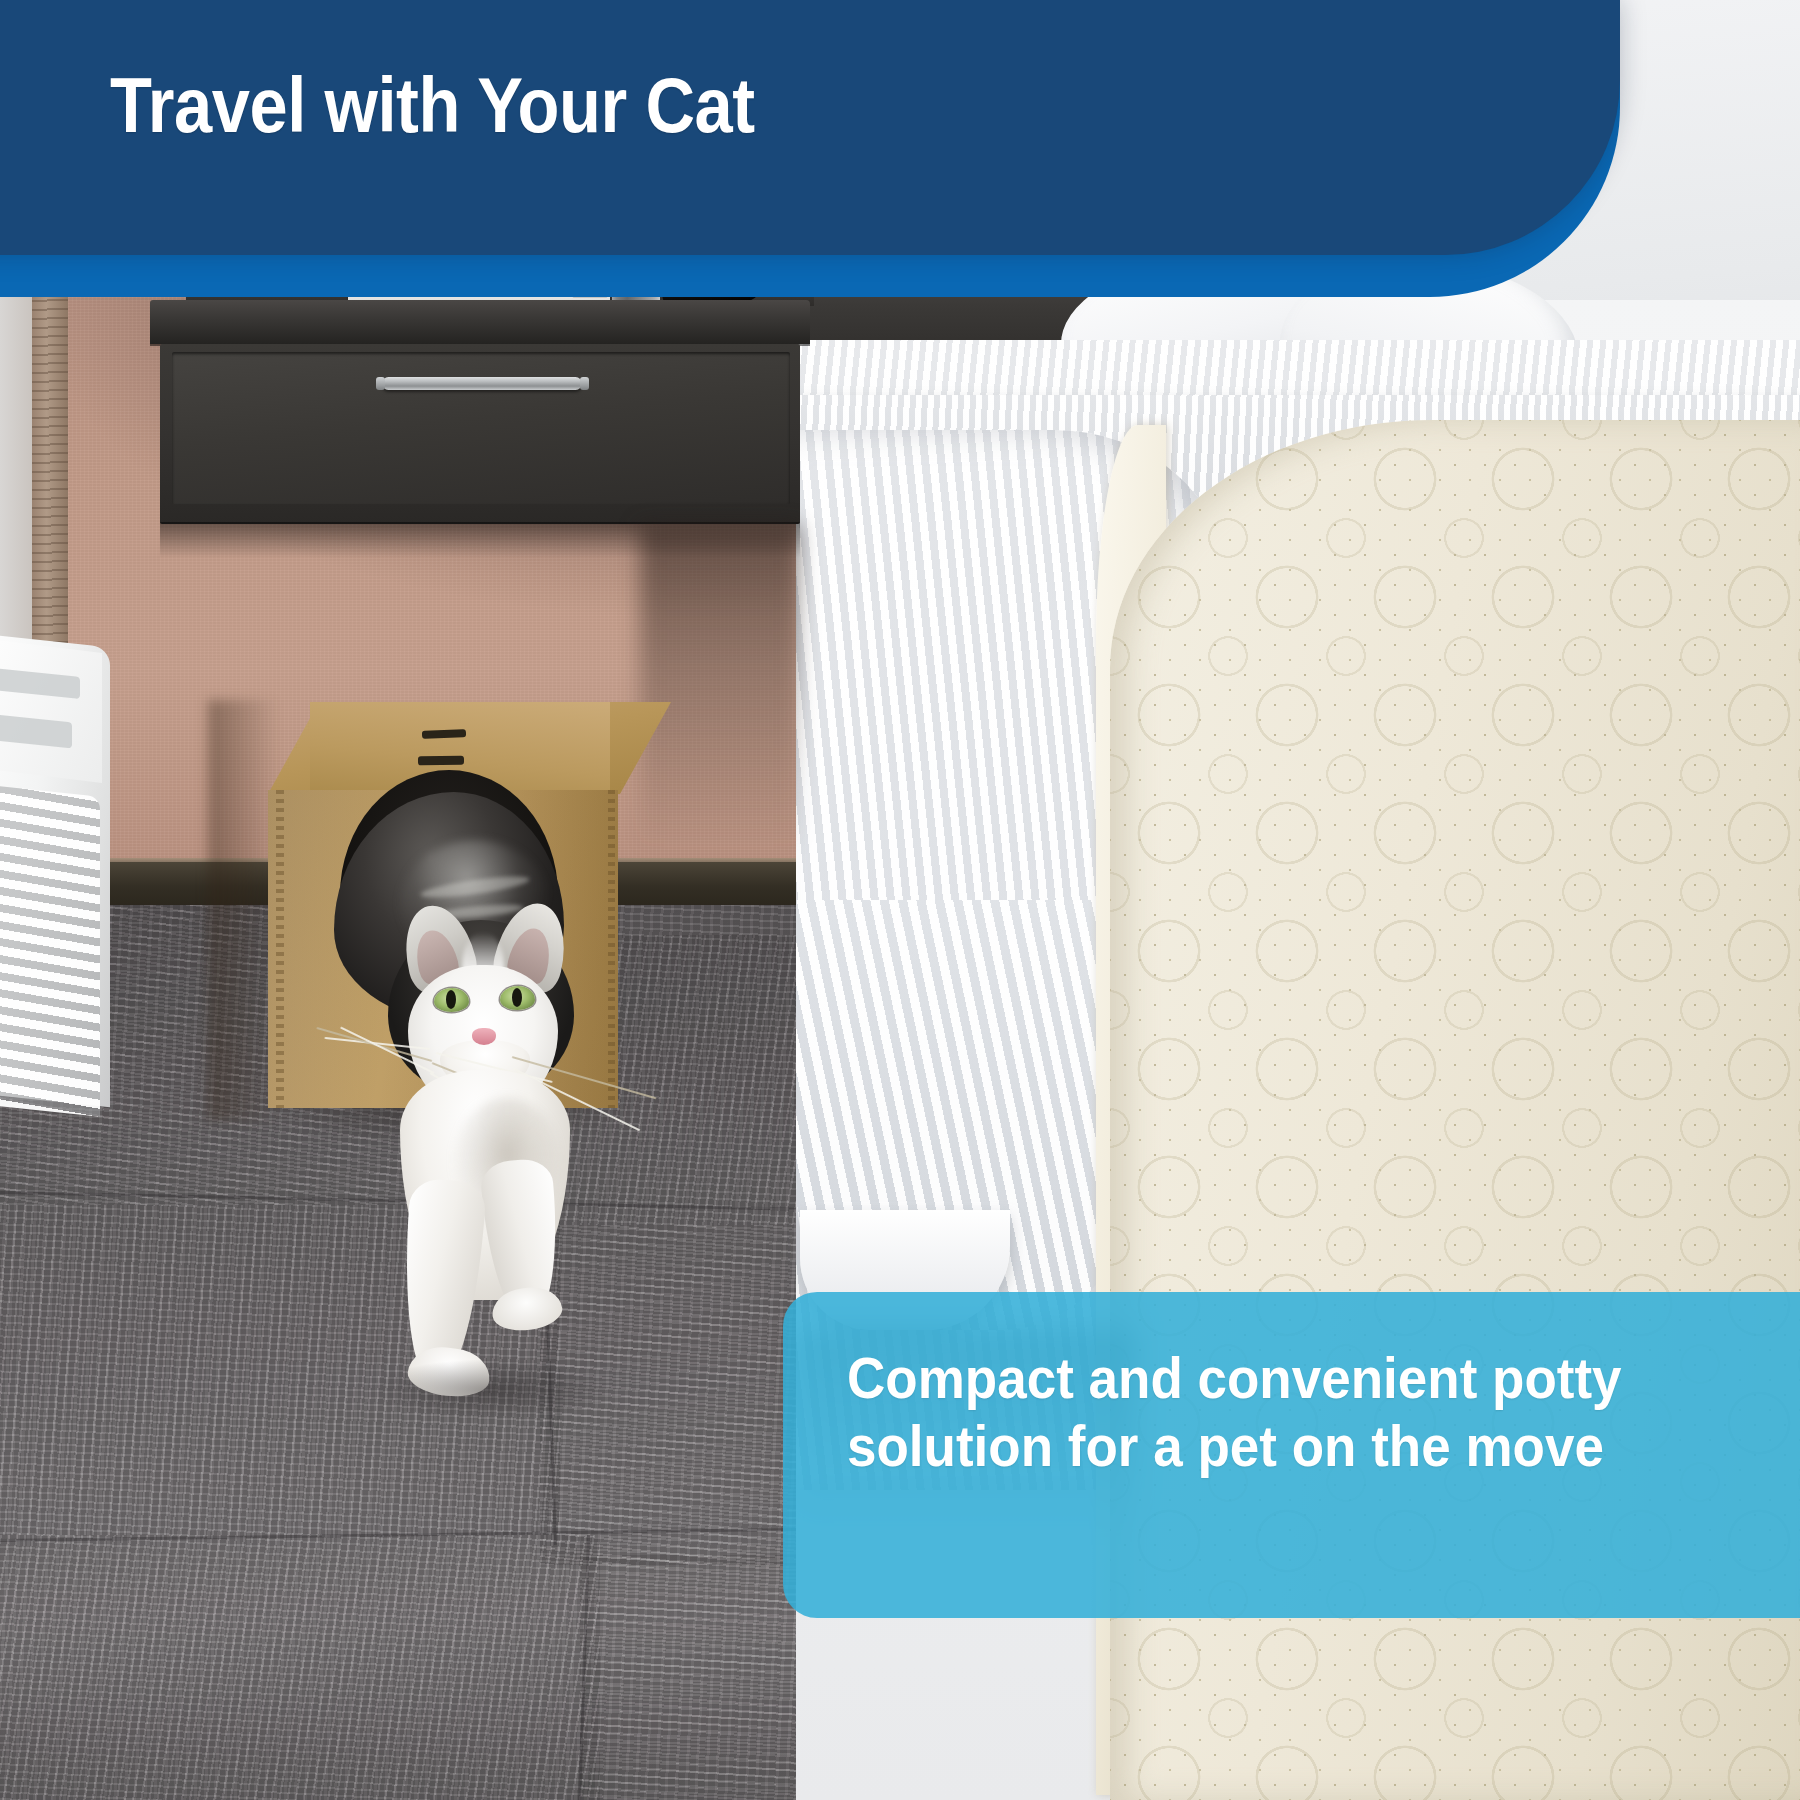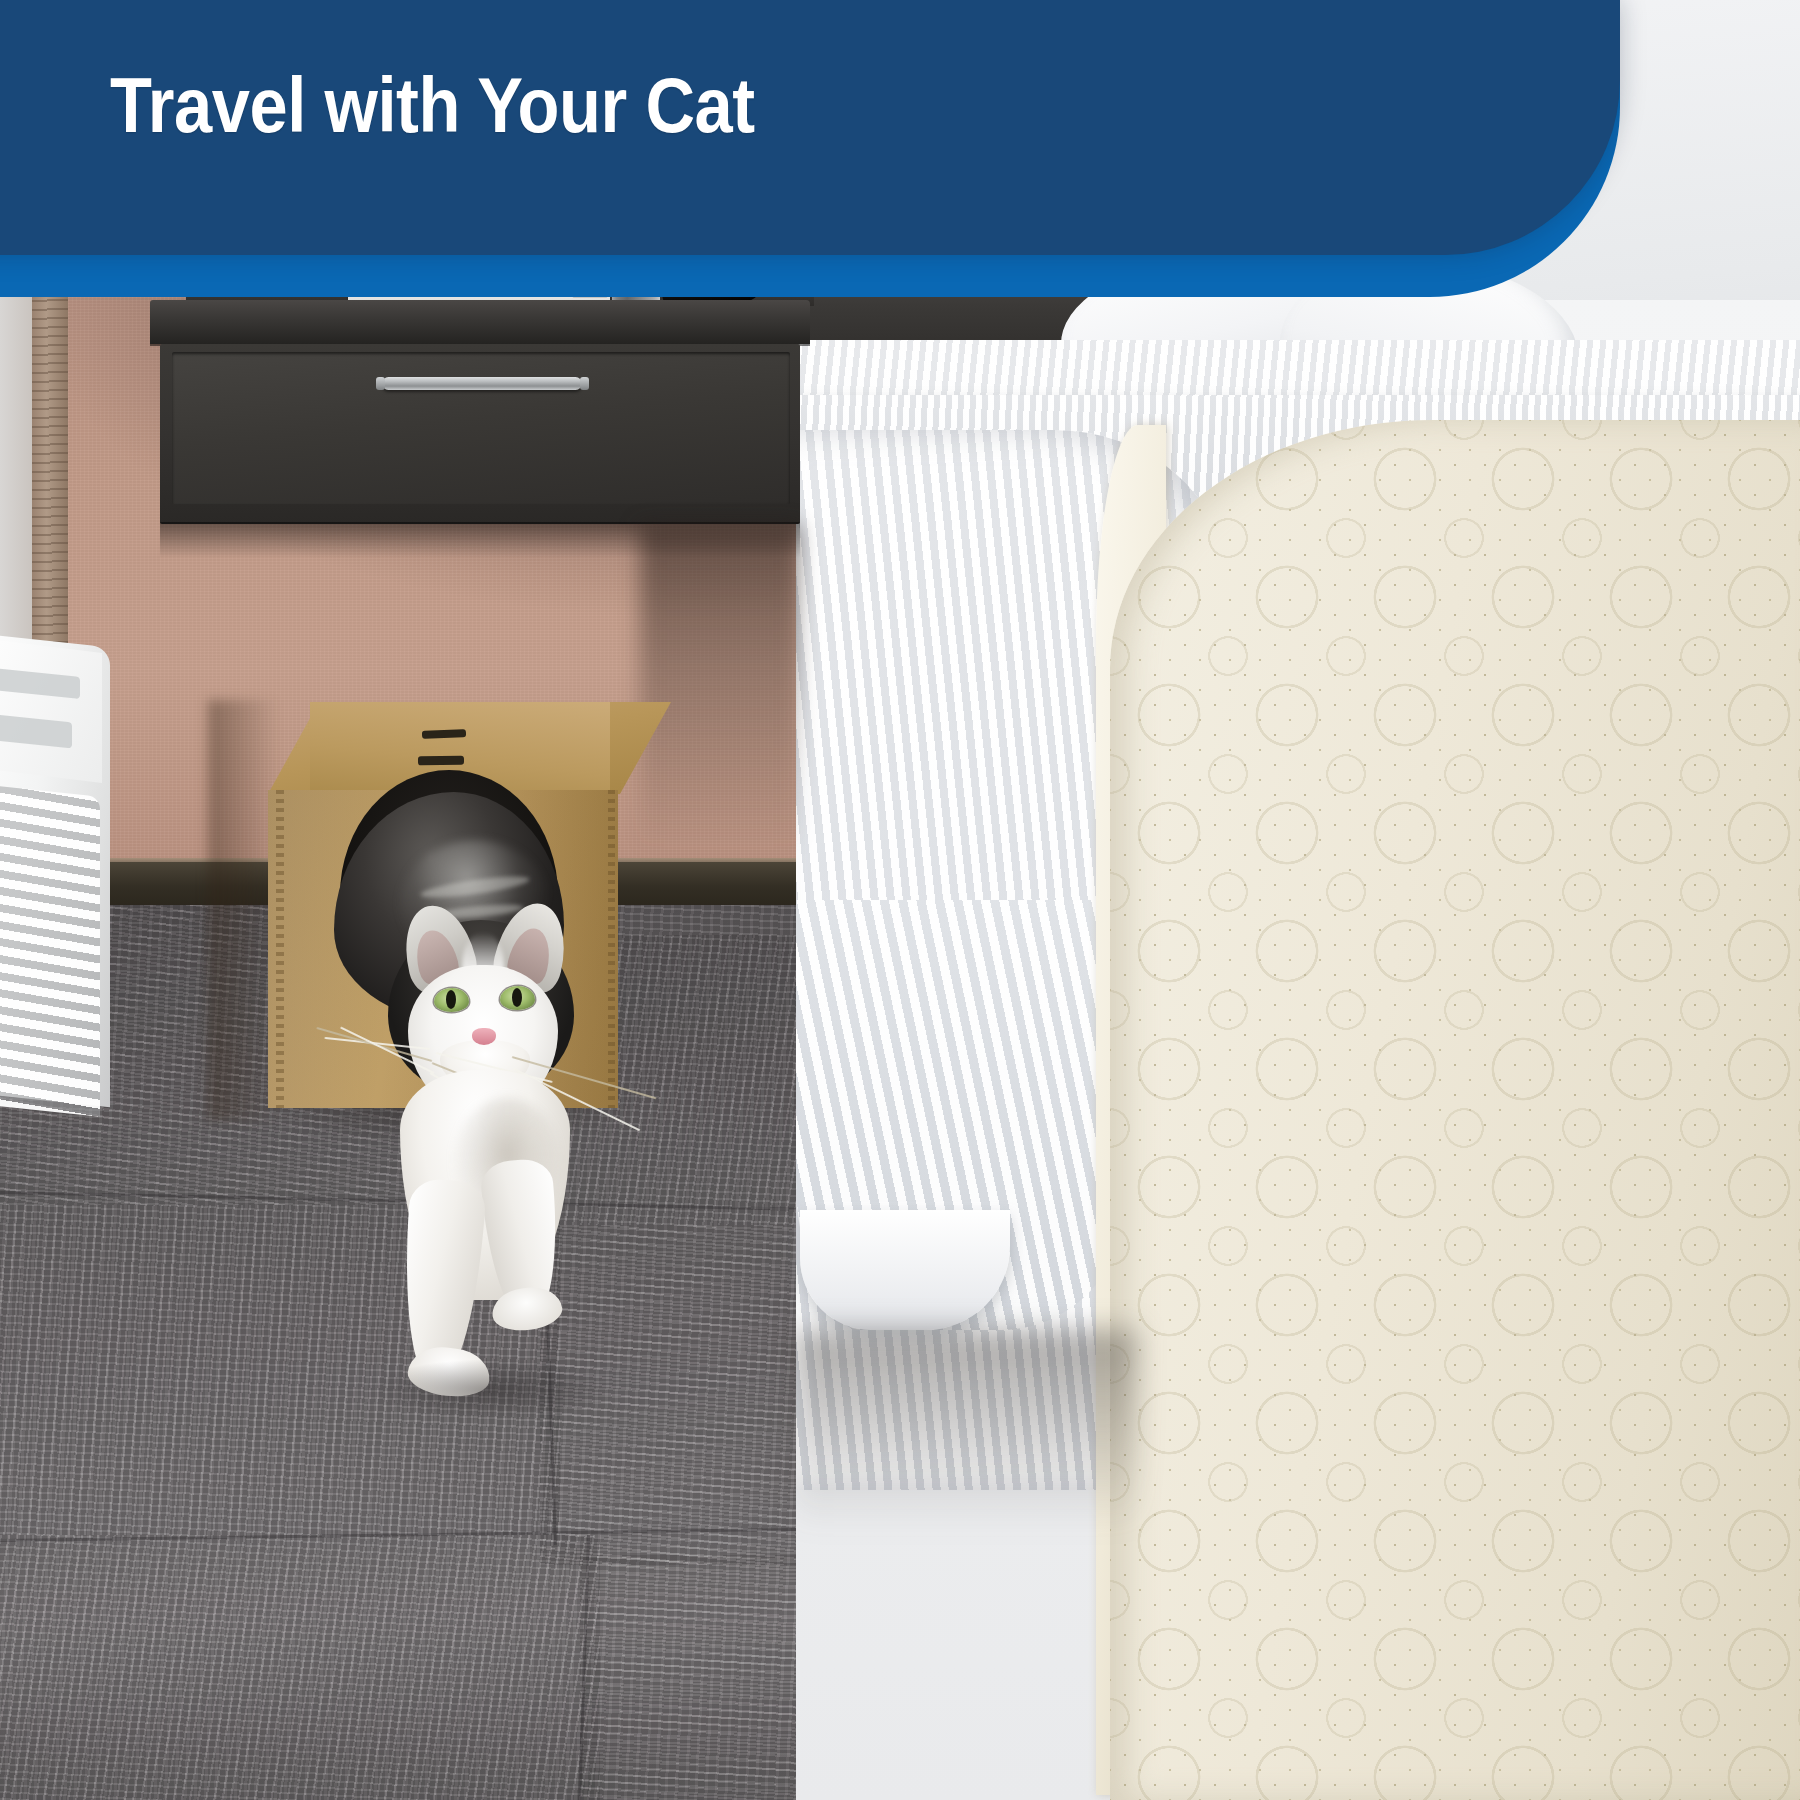--- a/index.html
+++ b/index.html
@@ -424,14 +424,17 @@
     <div class="cat-leg-l"></div>
     <div class="cat-paw-l"></div>
     <div class="cat-shadow"></div>
 
   </div>
 
   <div class="banner-light"></div>
   <div class="banner-dark"></div>
   <div class="banner-title">Travel with Your Cat</div>
 
+  <div class="caption">
+    <div class="caption-text">Compact and convenient potty solution for a pet on the move</div>
+  </div>
 
 </div>
 
 </body></html>

